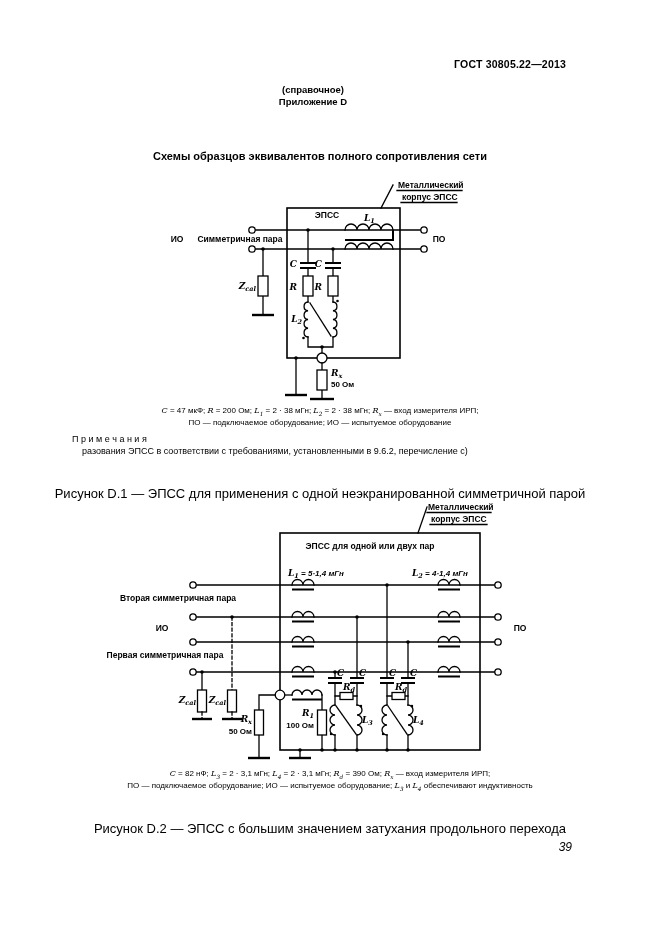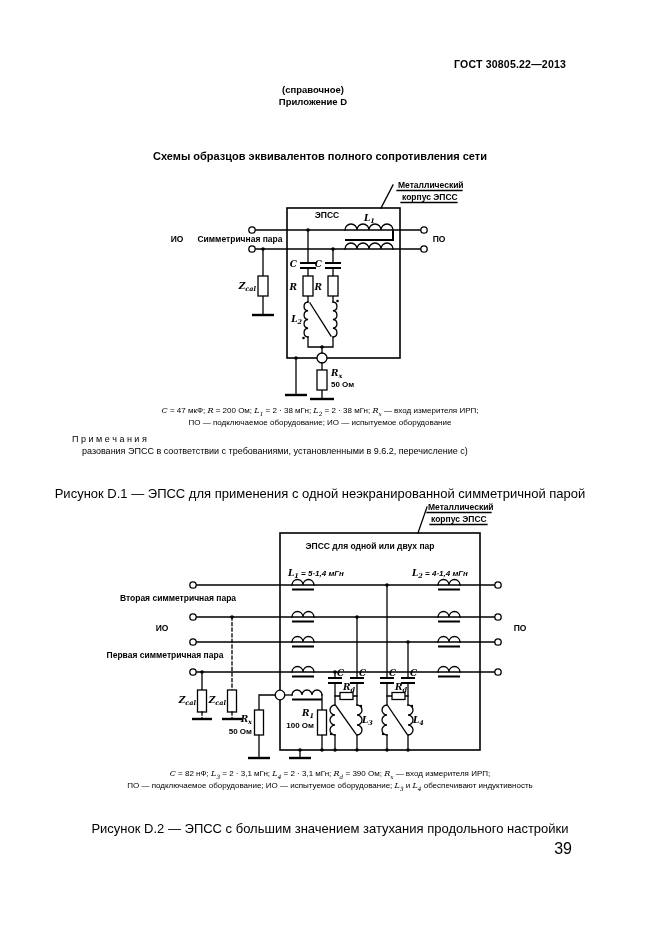--- a/index.html
+++ b/index.html
@@ -7,21 +7,21 @@
     width:661px;height:935px;position:relative;background:#ffffff;color:#000;
     font-family:"Liberation Sans",sans-serif;overflow:hidden;
   }
   .abs{position:absolute;}
   .hdr{font-weight:bold;font-size:10.5px;letter-spacing:.2px;}
   .apx{font-weight:bold;font-size:9.5px;text-align:center;line-height:12px;}
   .title{font-weight:bold;font-size:11px;text-align:center;}
   .cap{font-size:8px;text-align:center;line-height:12px;}
   .note{font-size:9px;line-height:11.5px;white-space:nowrap;padding-left:22px;}
   .figcap{font-size:13px;text-align:center;line-height:13px;}
-  .pageno{font-size:16px;}
+  .pageno{font-size:12px;font-style:italic;}
   sub{font-size:.72em;line-height:0;}
   .it{font-style:italic;font-family:"DejaVu Serif",serif;}
   
   svg{display:block;}
   .wire{stroke:#000;stroke-width:1.3;fill:none;stroke-linecap:square;}
   .thick{stroke:#000;stroke-width:2;fill:none;}
   .gnd{stroke:#000;stroke-width:2.4;fill:none;}
   .dash{stroke-dasharray:3,2.6;}
   .boxln{stroke:#000;stroke-width:1.6;fill:none;}
   .comp{fill:#fff;stroke:#000;stroke-width:1.3;}
@@ -252,16 +252,16 @@
   <text class="cyr" x="80" y="158" text-anchor="middle">Первая симметричная пара</text>
   <text class="cyr" x="435" y="131" text-anchor="middle">ПО</text>
 </svg>
 
 <div class="abs cap" style="top:768px;left:10px;width:640px;">
   <div><span class="it">C</span><span> = 82 нФ; </span><span class="it">L</span><sub class="it">3</sub><span> = 2 · 3,1 мГн; </span><span class="it">L</span><sub class="it">4</sub><span> = 2 · 3,1 мГн; </span><span class="it">R</span><sub class="it">d</sub><span> = 390 Ом; </span><span class="it">R</span><sub class="it">x</sub><span> — вход измерителя ИРП;</span></div>
   <div><span>ПО — подключаемое оборудование; ИО — испытуемое оборудование; </span><span class="it">L</span><sub class="it">3</sub><span> и </span><span class="it">L</span><sub class="it">4</sub><span> обеспечивают индуктивность</span></div>
 </div>
 
 <div class="abs figcap" style="top:822px;left:10px;width:640px;">
-  <div>Рисунок D.2 — ЭПСС с большим значением затухания продольного настройки</div>
+  <div>Рисунок D.2 — ЭПСС с большим значением затухания продольного перехода</div>
 </div>
 
 <div class="abs pageno" style="top:840px;right:89px;">39</div>
 
 </body></html>

